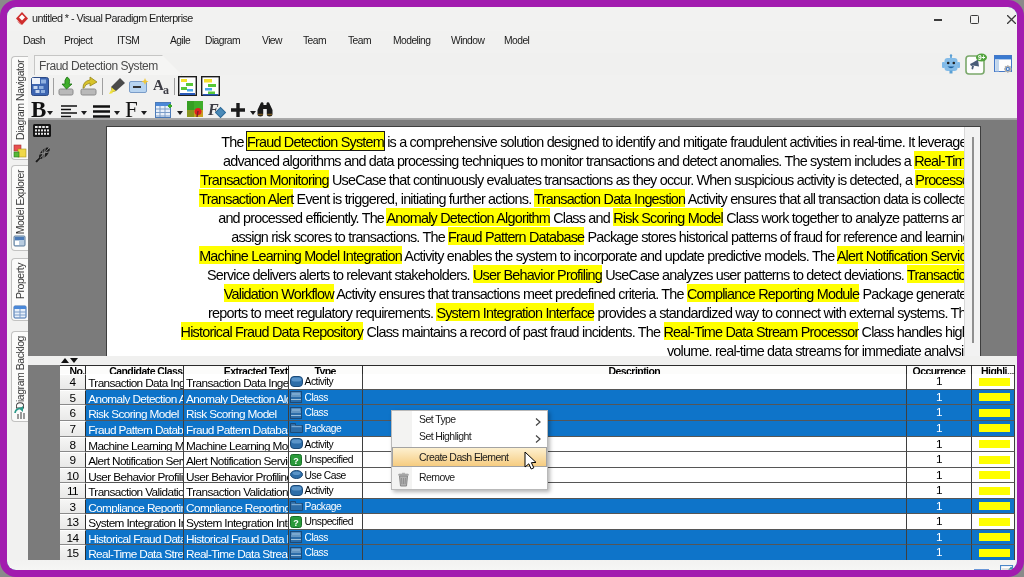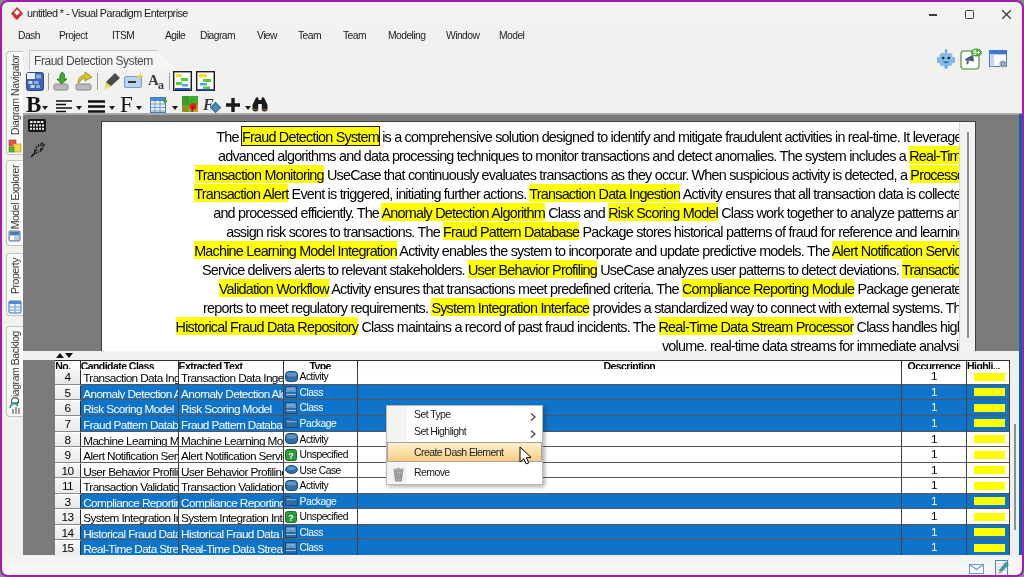--- a/index.html
+++ b/index.html
@@ -1,20 +1,20 @@
 <!DOCTYPE html>
 <html><head>
 <meta charset="utf-8">
 <style>
 * { margin:0; padding:0; box-sizing:border-box; }
 html,body { width:1024px; height:577px; background:#8a8a8a; overflow:hidden;
   font-family:"Liberation Sans", sans-serif; }
 #win { position:absolute; left:0; top:0; width:1024px; height:577px;
-  background:#0369a1; border-radius:8px; overflow:hidden;
-  border:2px solid #a21caf; }
+  background:#0369a1; border-radius:16px; overflow:hidden;
+  border:7px solid #a21caf; }
 .abs { position:absolute; }
 
 
 #titlebar { position:absolute; left:0; top:0; width:1024px; height:24px; background:#f2f2f1; }
 #title-text { position:absolute; left:25px; top:4.8px; font-size:10.8px; letter-spacing:-0.55px; color:#1b1b1b; }
 #wc-min { position:absolute; left:927px; top:12px; width:8px; height:1.6px; background:#3b3b3b; }
 #wc-max { position:absolute; left:963px; top:8px; width:9px; height:9px; border:1.4px solid #3b3b3b; border-radius:1.5px; }
 #wc-close { position:absolute; left:1000px; top:8px; width:9px; height:9px; }
 
 
@@ -55,21 +55,21 @@
 
 #splitter { position:absolute; left:21px; top:349.4px; width:996px; height:8.4px; background:#f0f0ef; }
 .tri-u { position:absolute; top:1.5px; width:0; height:0; border-left:4px solid transparent; border-right:4px solid transparent; border-bottom:5px solid #111; }
 .tri-d { position:absolute; top:1.5px; width:0; height:0; border-left:4px solid transparent; border-right:4px solid transparent; border-top:5px solid #111; }
 
 
 #tgutter { position:absolute; left:21px; top:357.8px; width:32.3px; height:195.6px; background:#7b7b7b; }
 #table { position:absolute; left:53.3px; top:357.8px; width:954.7px; height:195.6px; background:#fff; font-size:11.8px; letter-spacing:-0.62px; overflow:hidden; }
 .trow { position:absolute; left:0; width:955px; height:15.55px; }
 .cell { position:absolute; top:0; height:15.55px; overflow:hidden; white-space:nowrap; border-right:1px solid #3f3f3f; border-bottom:1px solid #565656; }
-.hdr  { background:#fcfcfb; font-weight:bold; color:#000; text-align:left; border-right:1px solid #2c2c2c; border-bottom:1px solid #2c2c2c; border-top:1px solid #2c2c2c; font-size:10.5px; letter-spacing:-0.55px; }
+.hdr  { background:#fcfcfb; font-weight:bold; color:#000; text-align:right; border-right:1px solid #2c2c2c; border-bottom:1px solid #2c2c2c; border-top:1px solid #2c2c2c; font-size:10.5px; letter-spacing:-0.55px; }
 .nocell { background:linear-gradient(#f6f6f5,#e9e9e8); text-align:center; border-right:1px solid #2c2c2c; border-bottom:1px solid #8a8a8a; border-top:1px solid #fff; }
 .sel { background:#0e74c9; color:#fff; }
 .wrow { background:#fff; color:#000; }
 .c-no  { left:0;   width:25.4px; }
 .c-cc  { left:25.4px; width:97.9px; padding:2px 0 0 2.5px; }
 .c-et  { left:123.3px; width:105px; padding:2px 0 0 2.5px; }
 .c-ty  { left:228.3px; width:74.1px; padding:1px 0 0 1px; }
 .c-de  { left:302.4px; width:544.3px; }
 .c-oc  { left:846.7px; width:65px; text-align:center; }
 .c-hi  { left:911.7px; width:43px; }

